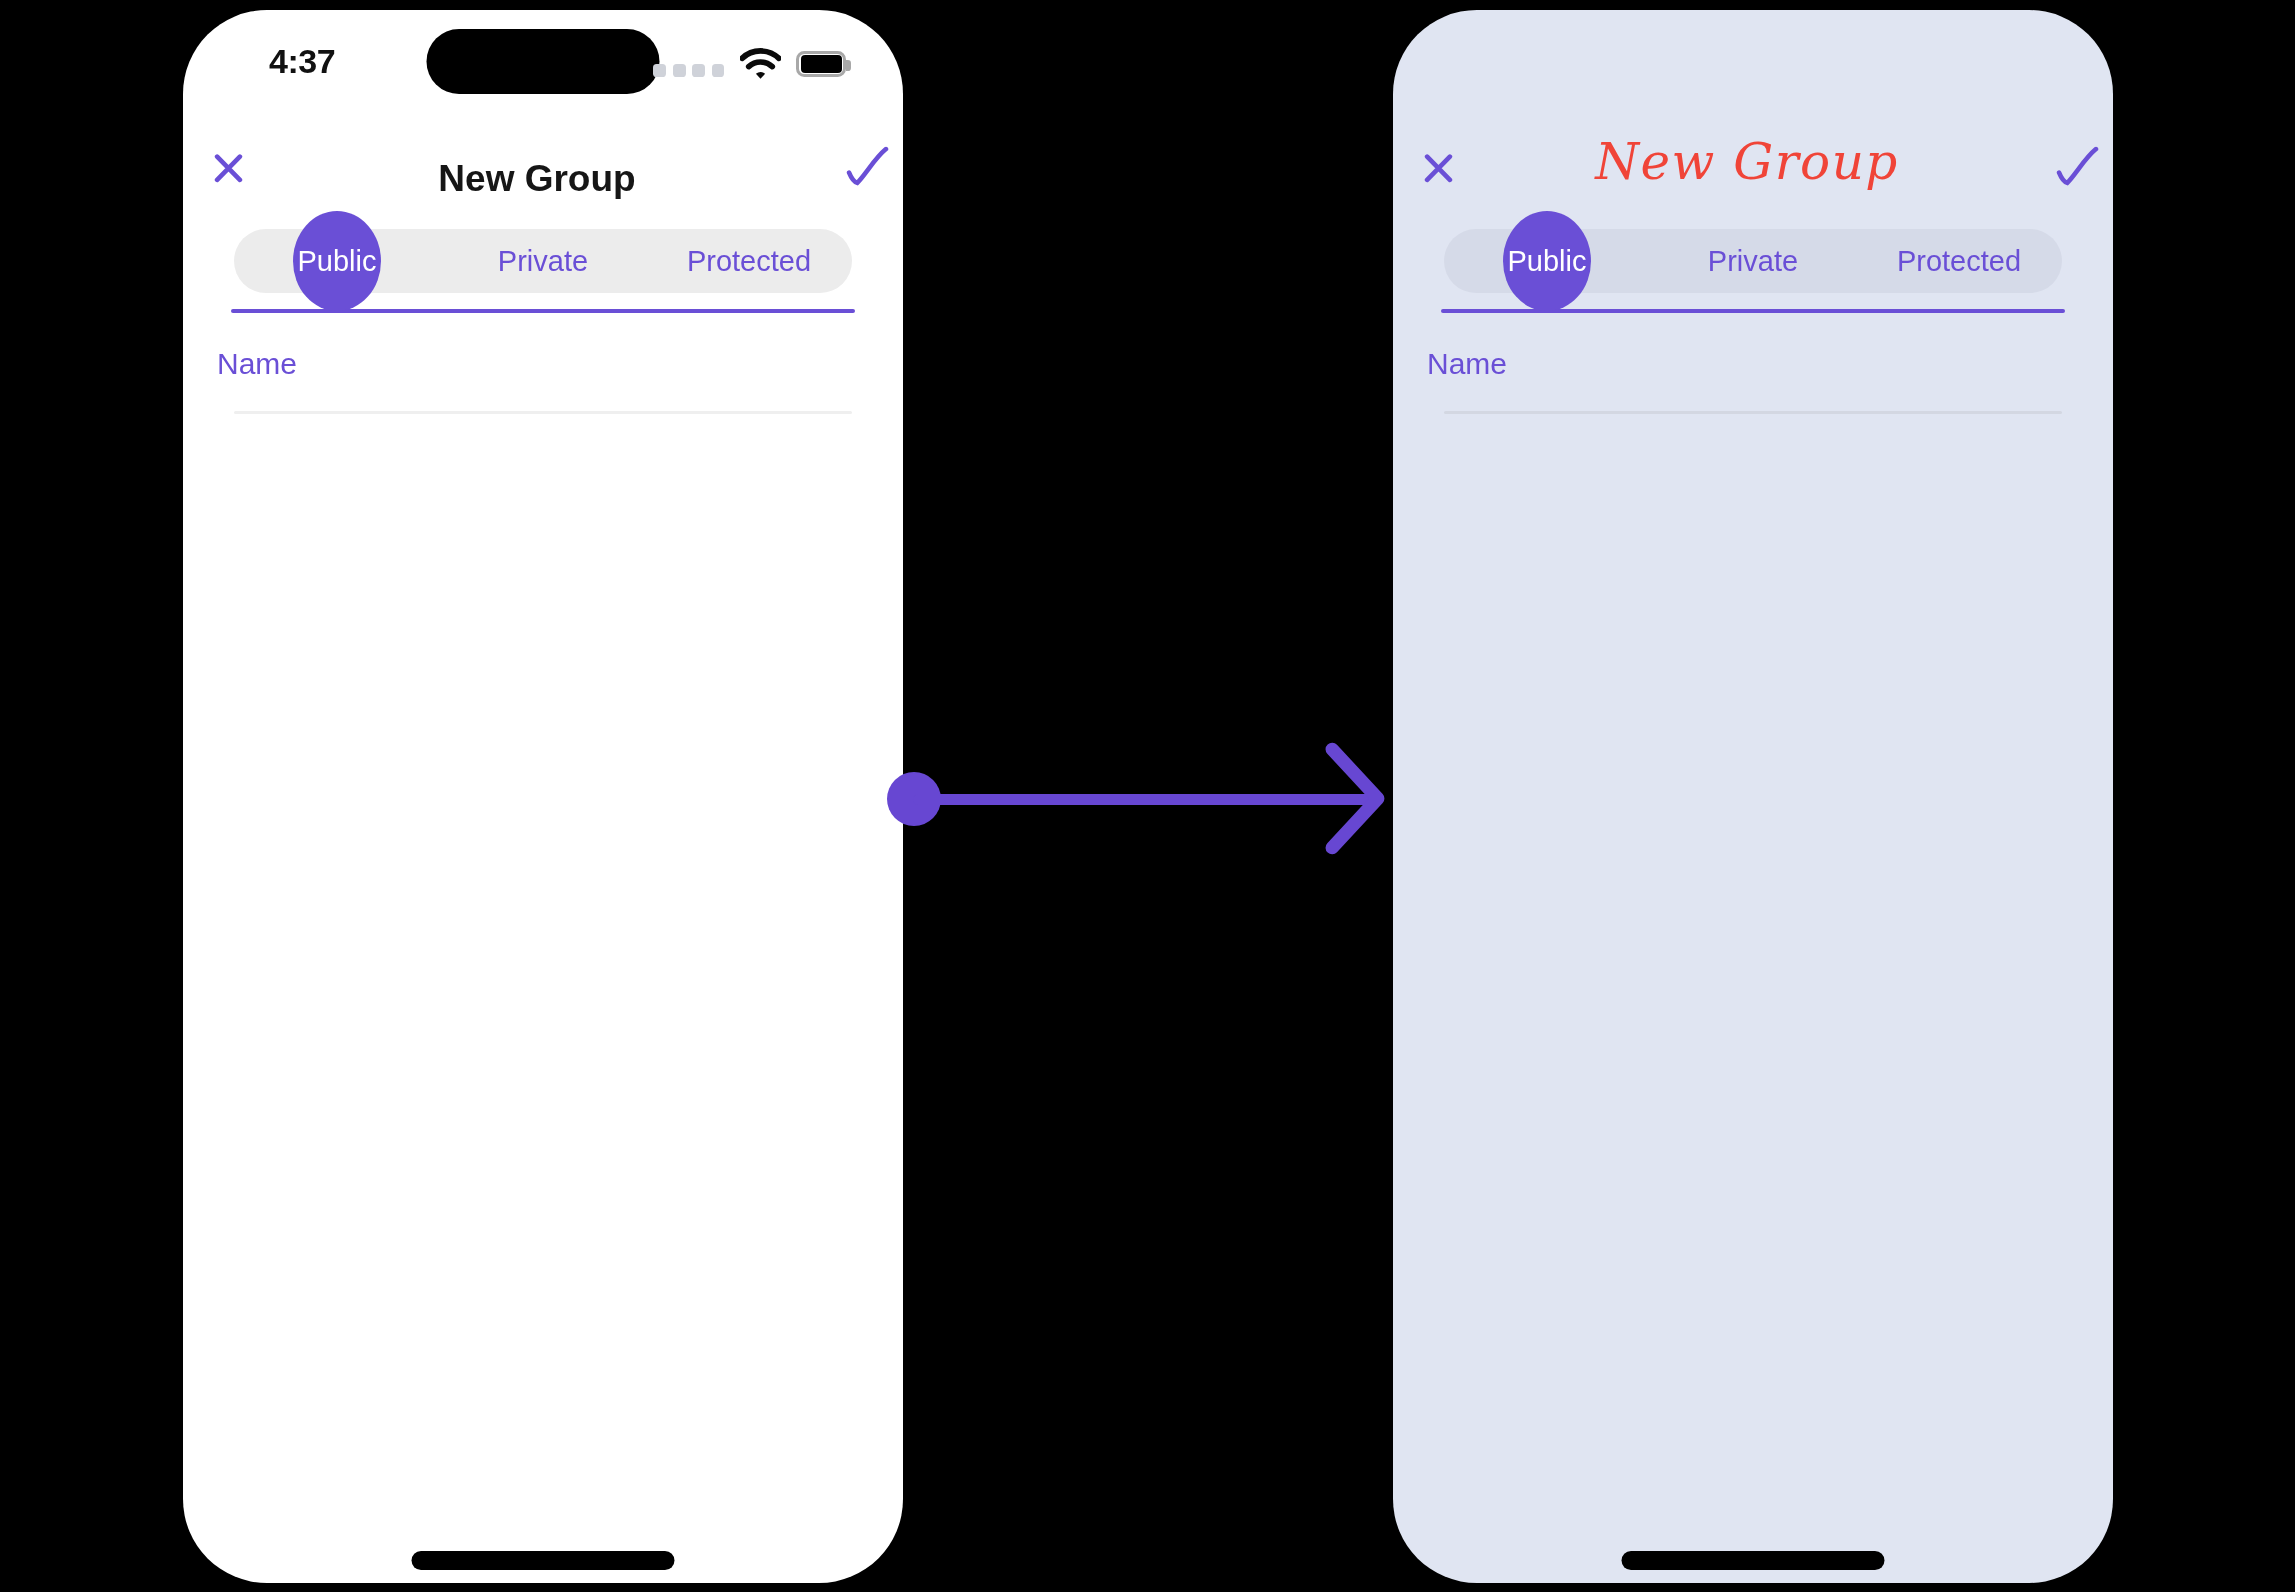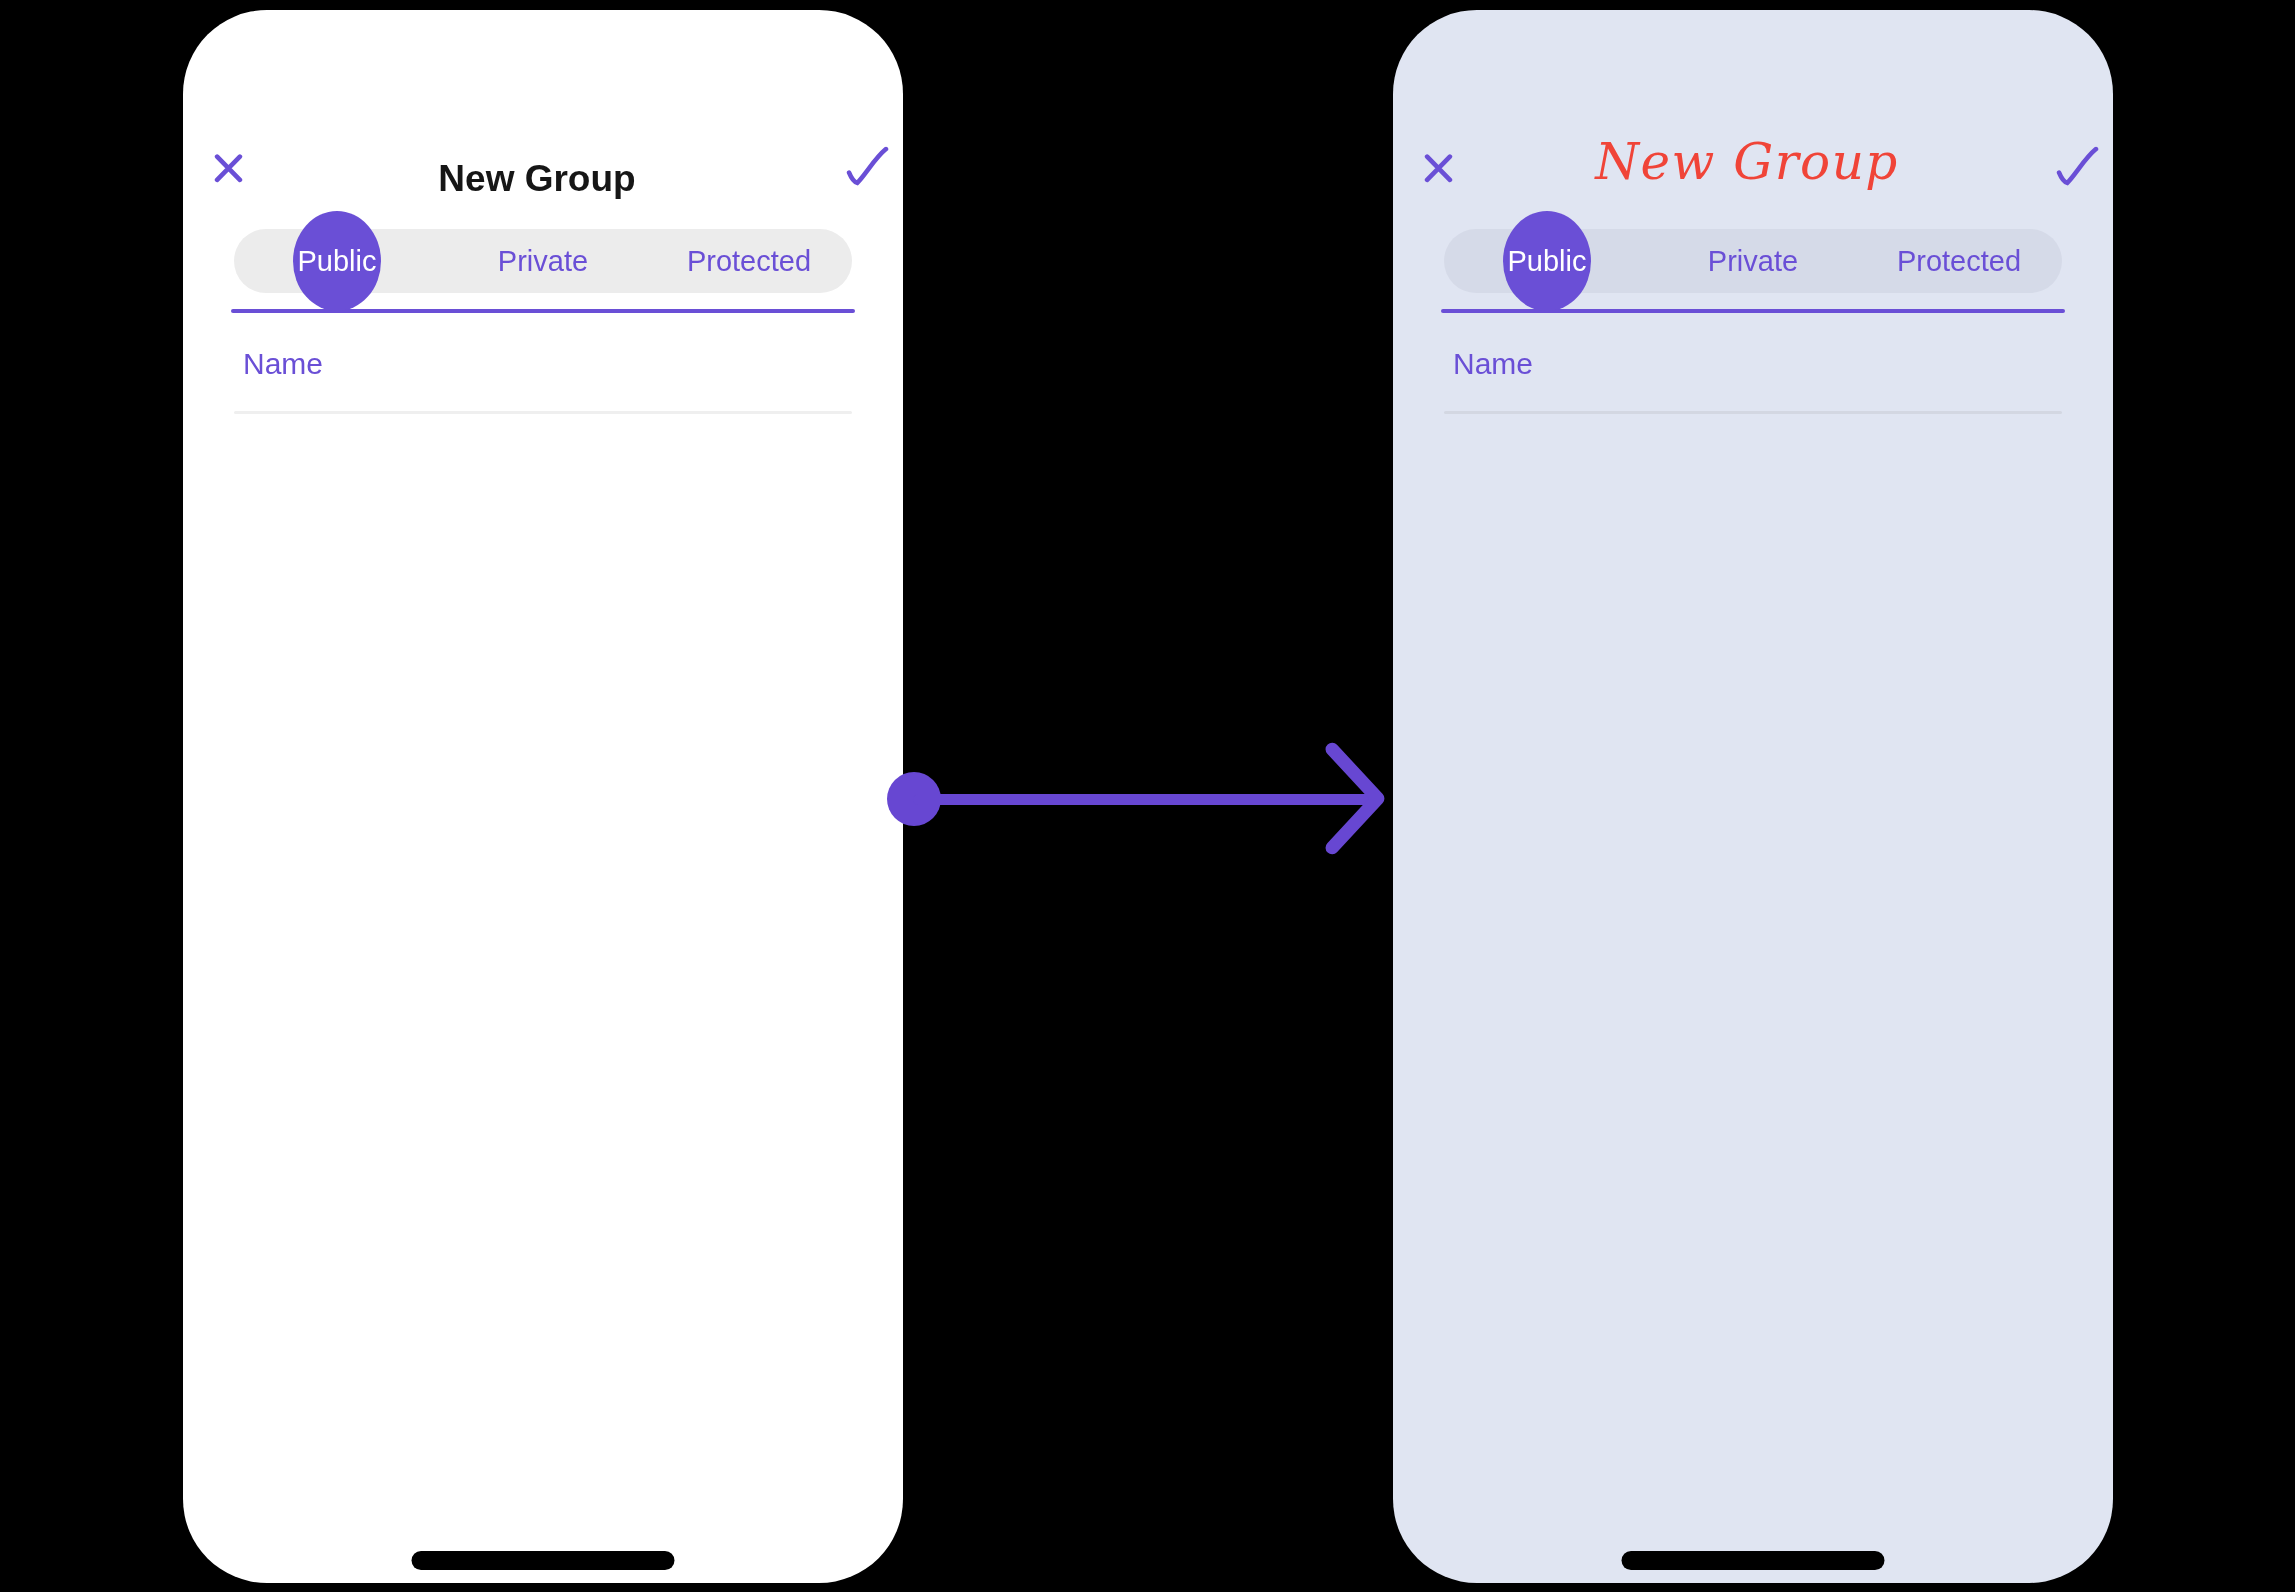--- a/index.html
+++ b/index.html
@@ -99,21 +99,21 @@
   .segment .seg-label{position:relative;z-index:2;}
   .segment.selected .seg-label{color:#fff;}
   .segment-underline{
     margin:6.1px 48px 0;height:3.6px;border-radius:2px;
     background:var(--accent-purple);
   }
 
   
   .form{position:absolute;left:0;right:0;top:337px;}
   .name-input{
-    display:block;width:100%;padding:0 0 0 60px;
+    display:block;width:100%;padding:0 0 0 34px;
     background:transparent;border:none;outline:none;
     font-family:"Liberation Sans", sans-serif;
     font-size:30px;font-weight:500;color:var(--accent-purple);
   }
   .name-input::placeholder{color:var(--accent-purple);opacity:1;}
   .field-line{margin:30px 51px 0;height:3.1px;border-radius:1.5px;}
   .phone.left .field-line{background:var(--left-field-line);}
   .phone.right .field-line{background:var(--right-field-line);}
 
   
@@ -131,20 +131,41 @@
   .arrow-line{
     position:absolute;left:30px;top:59px;width:465px;height:11.2px;border-radius:5.6px;
     background:var(--arrow-purple);
   }
   .arrow-head{position:absolute;left:440px;top:5.1px;width:66px;height:117px;}
 </style>
 </head>
 <body>
 
 <div class="phone left">
+  <div class="statusbar">
+    <div class="time">4:37</div>
+    <div class="island"></div>
+    <div class="status-icons">
+      <div class="cell-dots">
+          <i></i>
+          <i></i>
+          <i></i>
+          <i></i>
+        </div>
+      <svg class="wifi" viewBox="0 0 80 62">
+        <path d="M4 20 A52 52 0 0 1 76 20" fill="none" stroke="#0a0a0a" stroke-width="11" stroke-linecap="round"></path>
+        <path d="M17 36 A34 34 0 0 1 63 36" fill="none" stroke="#0a0a0a" stroke-width="11" stroke-linecap="round"></path>
+        <path d="M31 50 A15 15 0 0 1 49 50 L40 60 Z" fill="#0a0a0a"></path>
+      </svg>
+      <div class="battery">
+        <div class="level"></div>
+          <div class="nub"></div>
+      </div>
+    </div>
+  </div>
 
   <div class="header">
     <svg class="close-btn" viewBox="0 0 56 58">
       <path d="M6 7 L50 52 M50 7 L6 52" stroke="var(--accent-purple)" stroke-width="9" stroke-linecap="round" fill="none"></path>
     </svg>
     <div class="title">New Group</div>
     <svg class="confirm-btn" viewBox="0 0 84 86">
       <path d="M6 52 C10 62 16 70 22 72 C38 56 56 24 78 6" stroke="var(--accent-purple)" stroke-width="9" stroke-linecap="round" fill="none"></path>
     </svg>
   </div>

